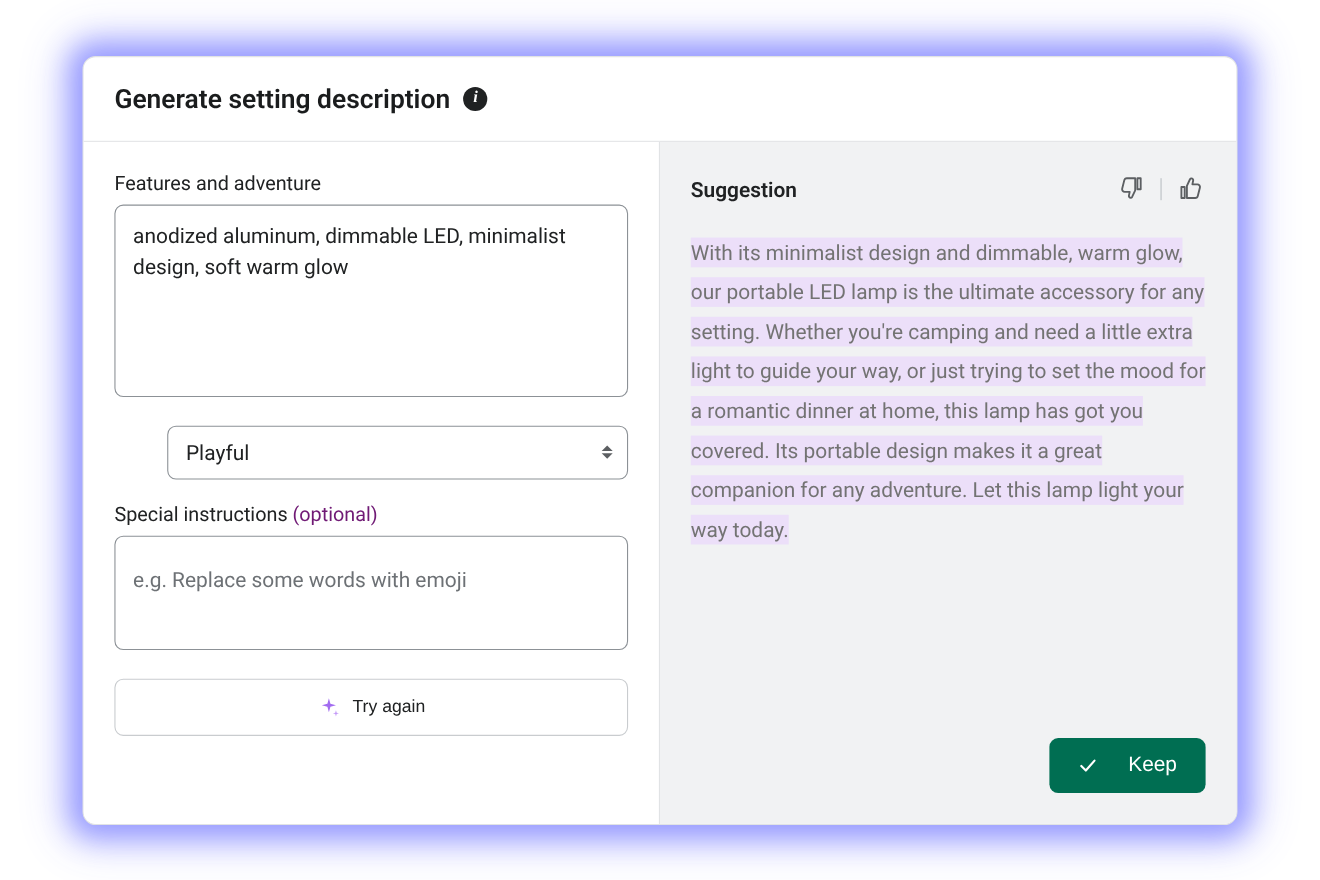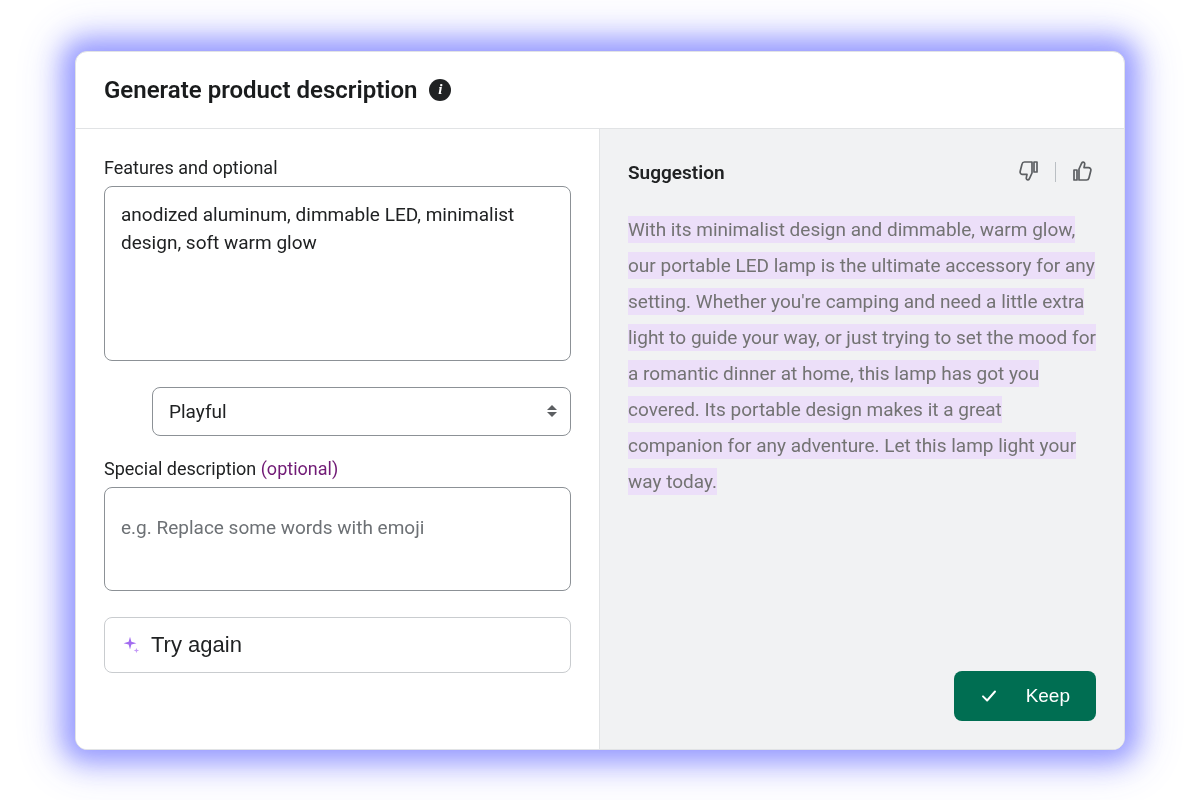--- a/index.html
+++ b/index.html
@@ -138,26 +138,27 @@
     }
     textarea::placeholder {
       color: #6d7175;
     }
     .try-again-btn {
       width: 100%;
       padding: 14px;
       background: #fff;
       border: 1px solid #c9cccf;
       border-radius: 8px;
-      font-size: 22px;
+      font-size: 16px;
       font-weight: 500;
       color: #202223;
       cursor: pointer;
       display: flex;
       align-items: center;
+      justify-content: center;
       gap: 10px;
     }
     .sparkle-icon svg { display: block; }
     .suggestion-header {
       display: flex;
       align-items: center;
       justify-content: space-between;
       margin-bottom: 24px;
     }
     .suggestion-title {
@@ -211,46 +212,46 @@
       display: flex;
       align-items: center;
       gap: 28px;
     }
   </style>
 </head>
 <body>
 
 <div class="card">
   <div class="card-header">
-    <h1>Generate product description</h1>
+    <h1>Generate setting description</h1>
     <span class="info-icon">i</span>
   </div>
   <div class="card-body">
     <div class="left-pane">
 
       <div class="form-group">
-        <label class="form-label">Features and optional</label>
+        <label class="form-label">Features and adventure</label>
         <textarea class="features-input" style="">anodized aluminum, dimmable LED, minimalist design, soft warm glow</textarea>
       </div>
 
       <div class="form-group">
         <div class="select-wrapper">
           <select class="tone-select">
             <option>Playful</option>
           </select>
           <span class="select-arrows">
             <span class="up"></span>
               <span class="down"></span>
           </span>
         </div>
       </div>
 
       <div class="form-group">
         <label class="form-label">
-          <span>Special description </span><span class="optional">(optional)</span>
+          <span>Special instructions </span><span class="optional">(optional)</span>
         </label>
         <textarea class="special-input" placeholder="e.g. Replace some words with emoji" style=""></textarea>
       </div>
 
       <button class="try-again-btn">
         <span class="sparkle-icon">
           <svg width="22" height="22" viewBox="0 0 24 24" fill="none">
             <path d="M12 3 L13.5 8.5 L19 10 L13.5 11.5 L12 17 L10.5 11.5 L5 10 L10.5 8.5 Z" fill="#a26cf0"></path>
             <path d="M19 15 L19.7 17.3 L22 18 L19.7 18.7 L19 21 L18.3 18.7 L16 18 L18.3 17.3 Z" fill="#c49af7"></path>
           </svg>

